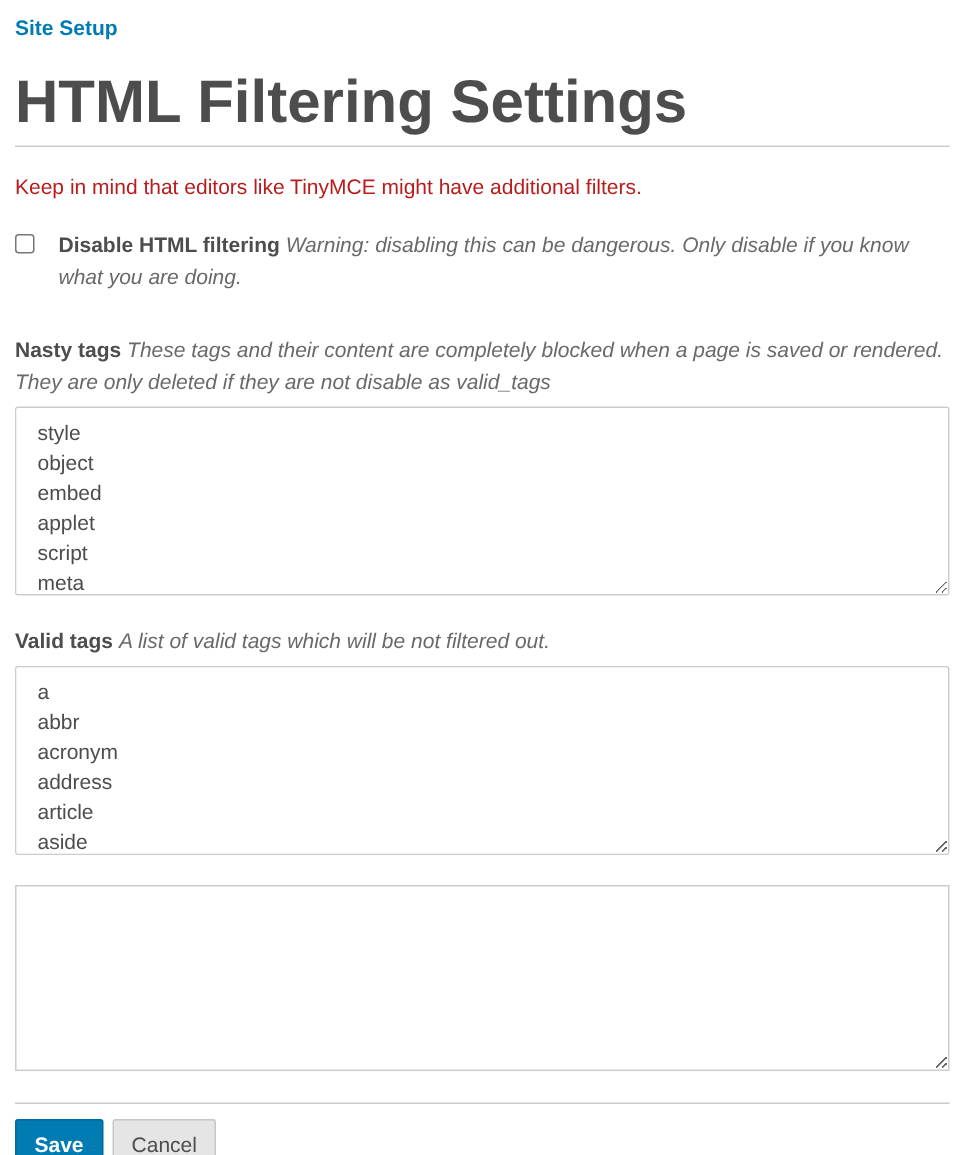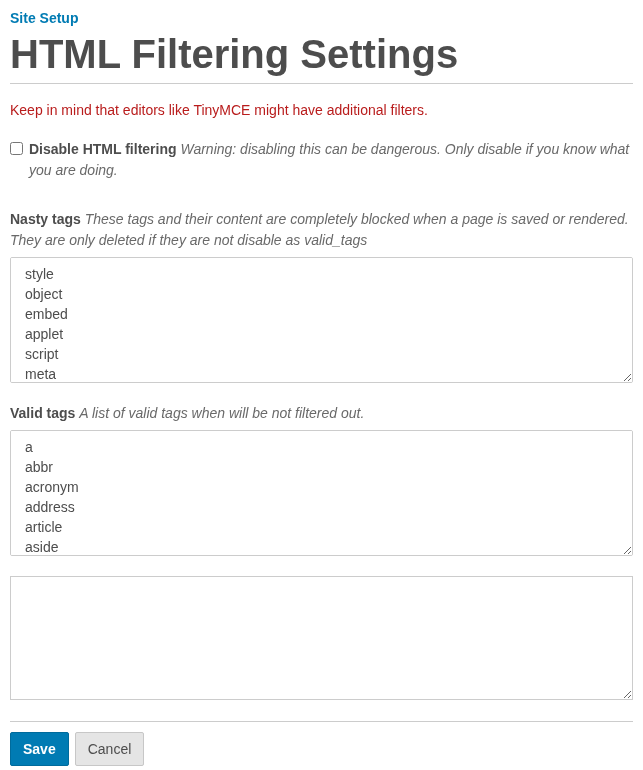--- a/index.html
+++ b/index.html
@@ -8,21 +8,21 @@
       font-size: 14px;
       color: #4d4d4d;
       background: #fff;
       padding: 10px 10px 20px 10px;
       width: 643px;
     }
     .breadcrumb {
       color: #007bb3;
       font-size: 14px;
       font-weight: 600;
-      margin-bottom: 6px;
+      margin-bottom: 20px;
       cursor: pointer;
     }
     h1.page-title {
       color: #4d4d4d;
       font-size: 40px;
       font-weight: 600;
       margin-bottom: 4px;
     }
     .hr {
       border: none;
@@ -35,21 +35,21 @@
       margin: 18px 0 10px 0;
     }
     .intro {
       color: #b91c1c;
       margin-bottom: 18px;
       line-height: 1.5;
     }
     .checkbox-row {
       display: flex;
       align-items: flex-start;
-      gap: 6px;
+      gap: 16px;
       margin-bottom: 28px;
     }
     .checkbox {
       margin-top: 3px;
       width: 13px;
       height: 13px;
       flex-shrink: 0;
     }
     .field-label {
       font-weight: 700;
@@ -143,21 +143,21 @@
       <option>embed</option>
       <option>applet</option>
       <option>script</option>
       <option>meta</option>
     </select>
 </div>
 
 <div class="section">
   <div class="label-line">
     <span class="field-label">Valid tags</span>
-    <span class="field-help">A list of valid tags when will be not filtered out.</span>
+    <span class="field-help">A list of valid tags which will be not filtered out.</span>
   </div>
   <select multiple="" class="tag-list" id="valid-select">
       <option>a</option>
       <option>abbr</option>
       <option>acronym</option>
       <option>address</option>
       <option>article</option>
       <option>aside</option>
     </select>
 </div>

